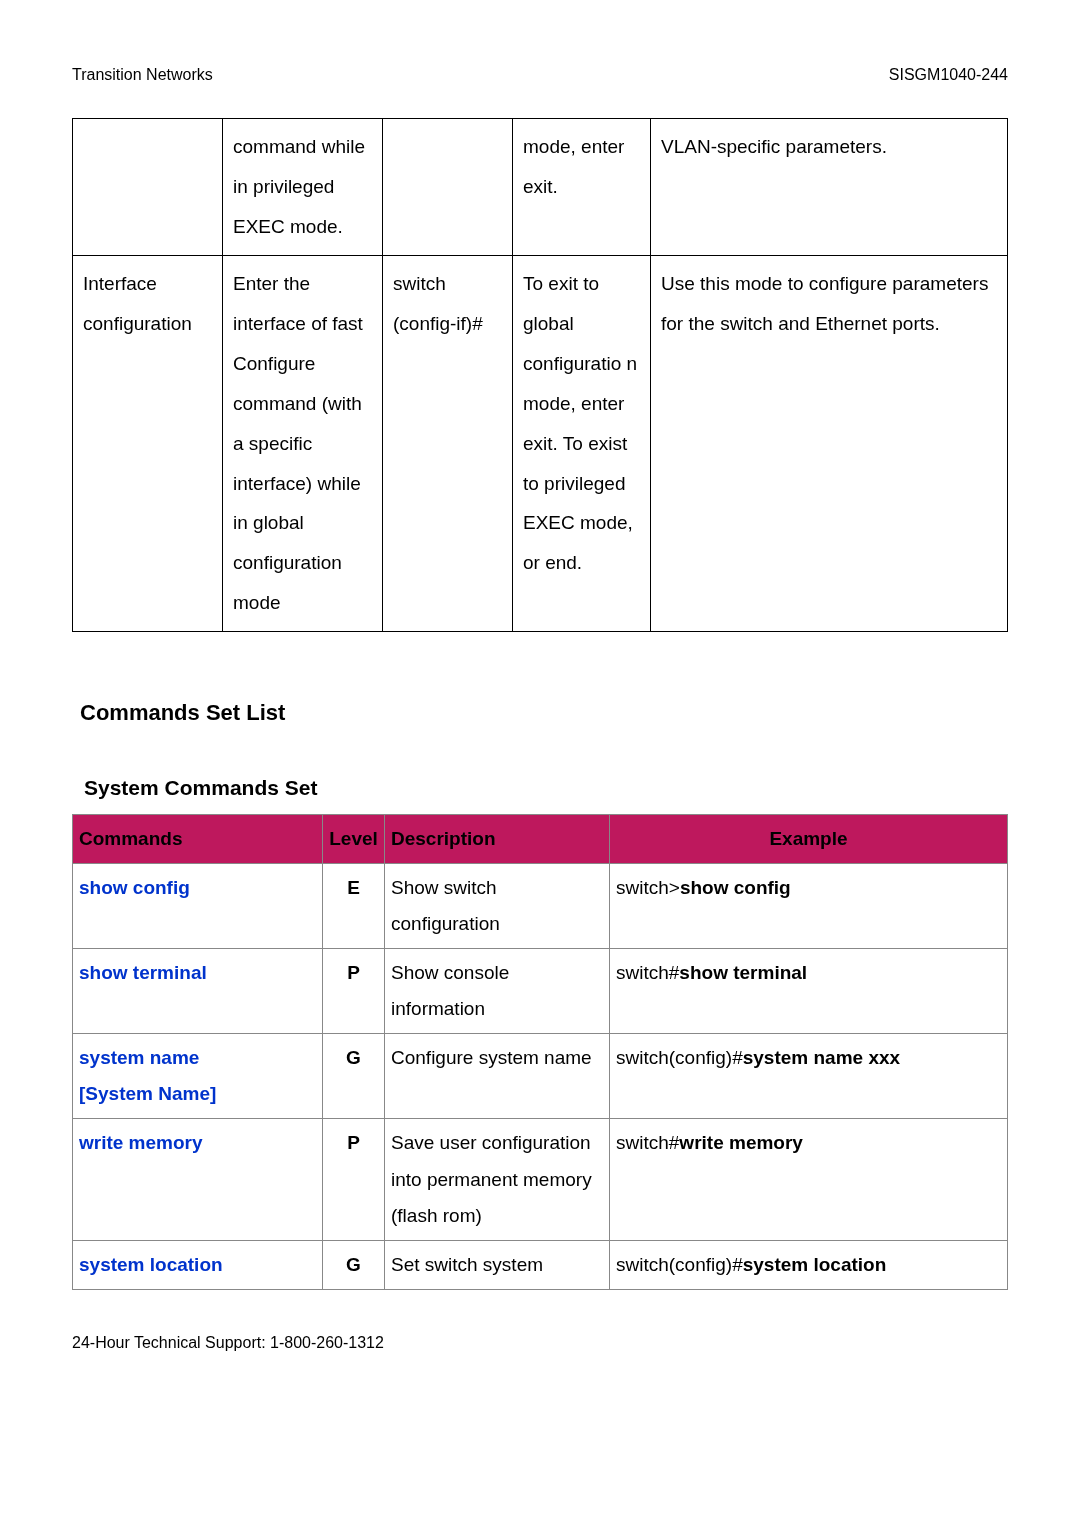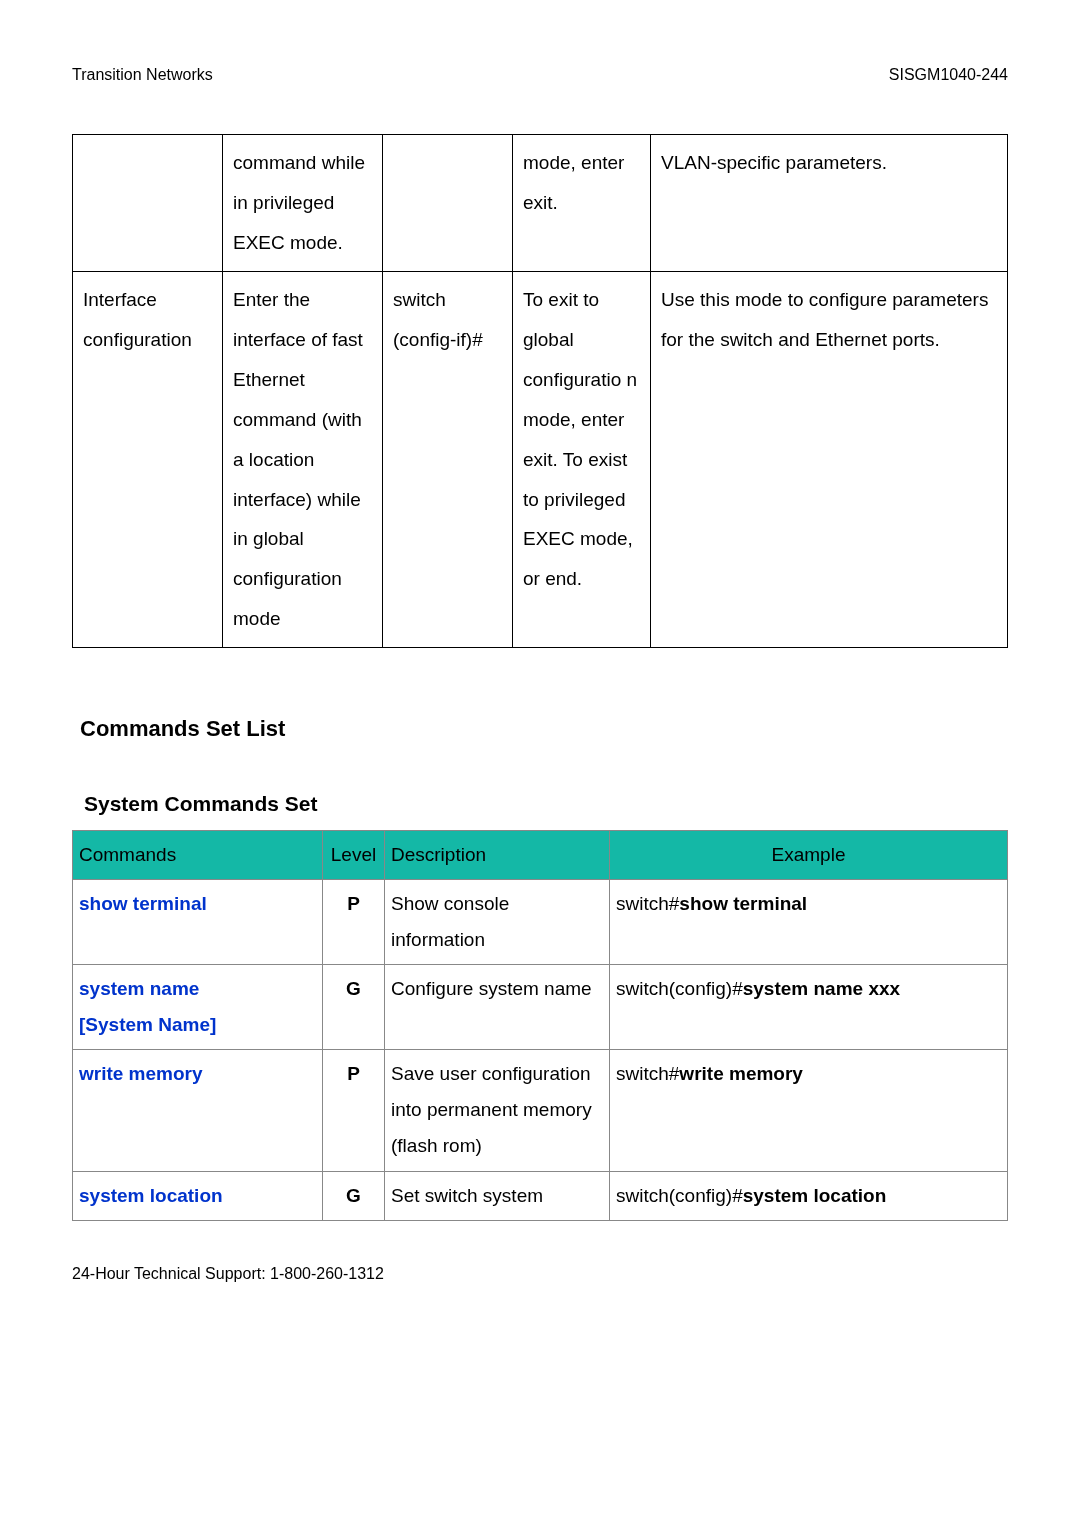--- a/index.html
+++ b/index.html
@@ -9,21 +9,21 @@
     color: #000;
     width: 1080px;
     padding: 60px 72px 40px 72px;
     font-size: 19px;
     line-height: 1.9;
   }
   .header-row {
     display: flex;
     justify-content: space-between;
     font-size: 16px;
-    margin-bottom: 44px;
+    margin-bottom: 28px;
   }
   table.modes {
     width: 100%;
     border-collapse: collapse;
     margin-bottom: 60px;
   }
   table.modes td {
     border: 1.5px solid #000;
     padding: 8px 10px;
     vertical-align: top;
@@ -50,22 +50,22 @@
     border-collapse: collapse;
   }
   table.cmds th, table.cmds td {
     border: 1px solid #888;
     padding: 6px 6px;
     vertical-align: top;
     font-size: 19px;
     line-height: 1.9;
   }
   table.cmds th {
-    background: #14b8a6;
-    font-weight: normal;
+    background: #be185d;
+    font-weight: bold;
   }
   table.cmds th.col-cmd { text-align: left; width: 250px; }
   table.cmds th.col-lvl { width: 62px; text-align: center; }
   table.cmds th.col-desc { text-align: left; width: 225px; }
   table.cmds th.col-ex { }
   table.cmds td.lvl { text-align: center; font-weight: bold; }
   .cmd-name { color: #0033cc; font-weight: bold; }
   .bold { font-weight: bold; }
   .footer-row {
     display: flex;
@@ -87,39 +87,45 @@
   <tbody>
       <tr>
     <td class="c1"></td>
     <td class="c2">command while in privileged EXEC mode.</td>
     <td class="c3"></td>
     <td class="c4">mode, enter exit.</td>
     <td class="c5">VLAN-specific parameters.</td>
   </tr>
   <tr>
     <td class="c1">Interface configuration</td>
-    <td class="c2">Enter the interface of fast Ethernet command (with a location interface) while in global configuration mode</td>
+    <td class="c2">Enter the interface of fast Configure command (with a specific interface) while in global configuration mode</td>
     <td class="c3">switch (config-if)#</td>
     <td class="c4">To exit to global configuratio n mode, enter exit. To exist to privileged EXEC mode, or end.</td>
     <td class="c5">Use this mode to configure parameters for the switch and Ethernet ports.</td>
   </tr>
 </tbody>
   </table>
 
 <h2 class="section">Commands Set List</h2>
 
 <h3 class="sub">System Commands Set</h3>
 
 <table class="cmds">
   <tbody>
       <tr>
     <th class="col-cmd">Commands</th>
     <th class="col-lvl">Level</th>
     <th class="col-desc">Description</th>
     <th class="col-ex">Example</th>
+  </tr>
+  <tr>
+    <td><span class="cmd-name">show config</span></td>
+    <td class="lvl">E</td>
+    <td>Show switch configuration</td>
+    <td><span>switch&gt;</span><span class="bold">show config</span></td>
   </tr>
   <tr>
     <td><span class="cmd-name">show terminal</span></td>
     <td class="lvl">P</td>
     <td>Show console information</td>
     <td><span>switch#</span><span class="bold">show terminal</span></td>
   </tr>
   <tr>
     <td><span class="cmd-name">system name</span><br><span class="cmd-name">[System Name]</span></td>
     <td class="lvl">G</td>

